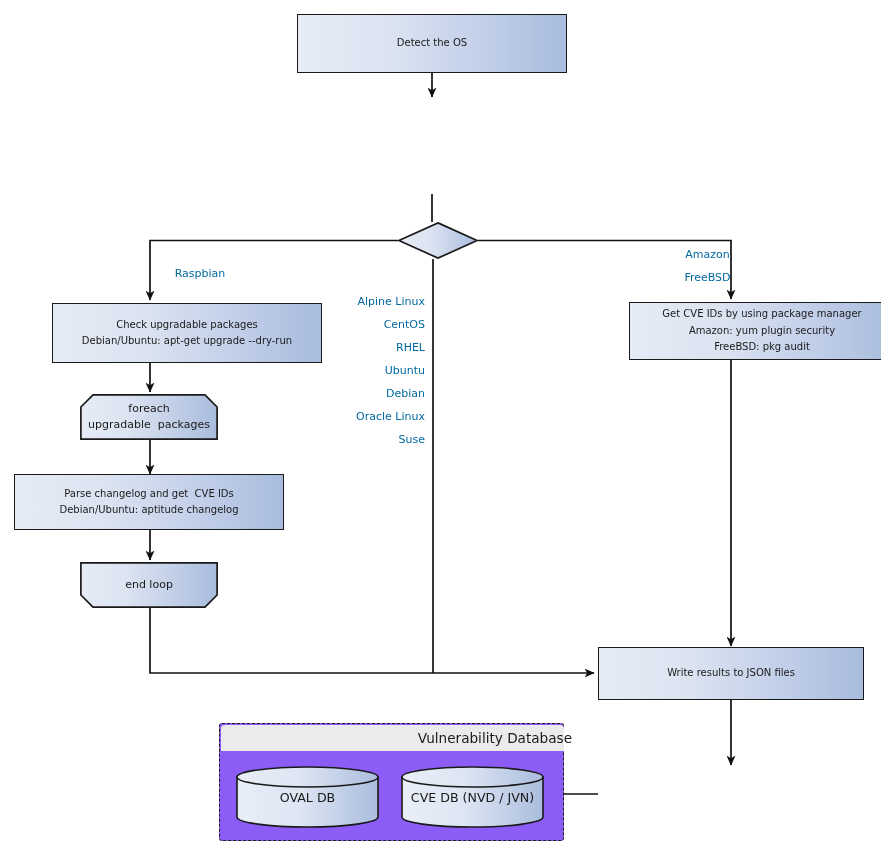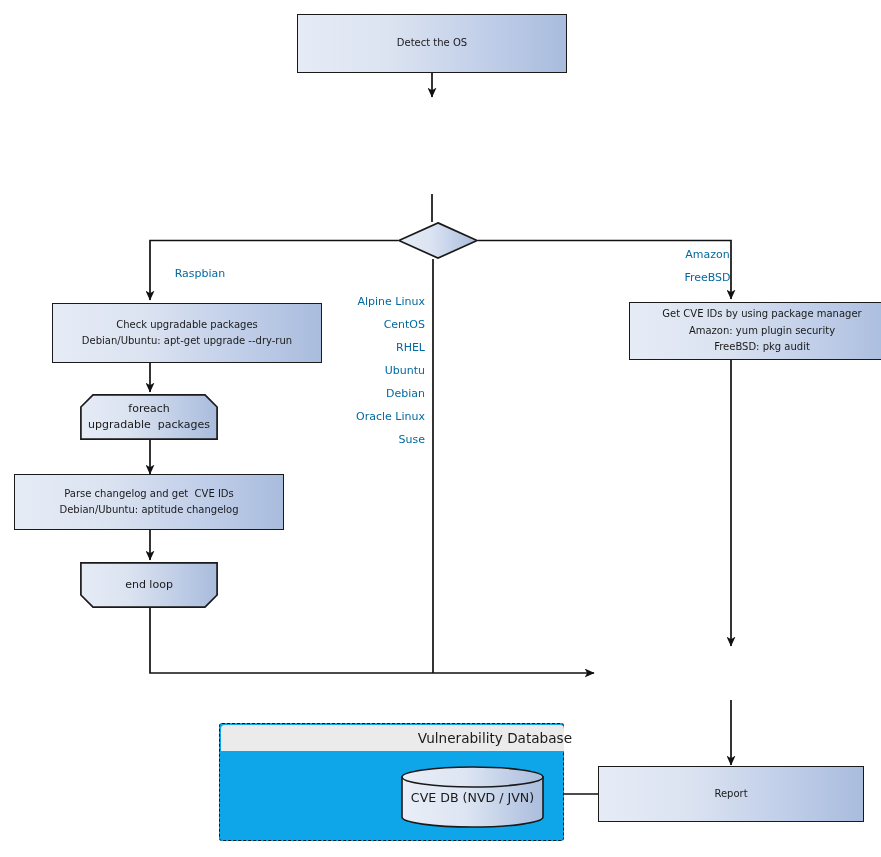--- a/index.html
+++ b/index.html
@@ -27,21 +27,21 @@
   .loop-start .lshape,.loop-end .lshape{position:absolute;inset:0;}
   .loop-start .txt,.loop-end .txt{position:relative;z-index:2;white-space:pre;}
 
   
   .blabel{position:absolute;font-size:11px;line-height:23px;color:#0369a1;white-space:pre;}
   .blabel.r{text-align:right;margin-top:28px;}
   .blabel.c{text-align:center;}
 
   
   #vuln-group{position:absolute;left:219px;top:723px;width:345px;height:118px;
-      box-sizing:border-box;border:1.7px dashed #1a1a1a;background:#0ea5e9;border-radius:3px;}
+      box-sizing:border-box;border:1.7px dashed #1a1a1a;background:#8b5cf6;border-radius:3px;}
   #vuln-title{position:absolute;left:1px;top:1px;width:343px;height:26px;
       background:#ebebeb;border-radius:4px 4px 0 0;
       display:flex;align-items:center;justify-content:flex-end;}
   #vuln-title .txt{font-size:13.6px;color:#1a1a1a;padding-right:0;
       transform:translateX(8px);white-space:nowrap;}
 
   .cyl{position:absolute;}
   .cyl .ctxt{position:absolute;left:0;right:0;top:50%;transform:translateY(-50%);
       text-align:center;font-size:12.6px;color:#1a1a1a;z-index:3;white-space:nowrap;}
 </style>
@@ -140,43 +140,57 @@
     </svg>
     <span class="txt">end loop</span>
   </div>
 
   <div class="node" id="get-cve-ids" style="left:598px;top:302px;width:266px;height:58px;margin-left:31px;">
     <span class="txt">Get CVE IDs by using package manager
 Amazon: yum plugin security
 FreeBSD: pkg audit</span>
   </div>
 
-
-  <div class="node" id="report" style="left:598px;top:766px;width:266px;height:56px;">
-    <span class="txt">Report</span>
-  </div>
+  <div class="node" id="write-results" style="left:598px;top:647px;width:266px;height:53px;">
+    <span class="txt">Write results to JSON files</span>
+  </div>
+
 
   <div class="blabel c" id="label-left" style="left:150px;top:262px;width:100px;">Raspbian</div>
 
   <div class="blabel r" id="label-middle" style="left:300px;top:262px;width:125px;">Alpine Linux
 CentOS
 RHEL
 Ubuntu
 Debian
 Oracle Linux
 Suse</div>
 
   <div class="blabel c" id="label-right" style="left:650px;top:243px;width:115px;">Amazon
 FreeBSD</div>
 
   <div id="vuln-group">
     <div id="vuln-title">
       <span class="txt">Vulnerability Database</span>
     </div>
 
+    <div class="cyl" style="left:16px;top:42px;width:143px;height:62px;">
+      <svg viewBox="0 0 143 62" preserveAspectRatio="none" style="width:100%;height:100%;" xmlns="http://www.w3.org/2000/svg">
+        <defs>
+          <linearGradient id="gc1" x1="0" y1="0" x2="1" y2="0">
+            <stop offset="0%" stop-color="#e9eef7"></stop>
+              <stop offset="45%" stop-color="#dde5f3"></stop>
+            <stop offset="100%" stop-color="#aabddd"></stop>
+          </linearGradient>
+        </defs>
+        <path d="M1,11 L1,51 A70,10 0 0 0 142,51 L142,11 Z" fill="url(#gc1)" stroke="#1a1a1a" stroke-width="1.6"></path>
+        <ellipse cx="71.5" cy="11" rx="70.5" ry="10" fill="url(#gc1)" stroke="#1a1a1a" stroke-width="1.6"></ellipse>
+      </svg>
+      <span class="ctxt">OVAL DB</span>
+    </div>
 
     <div class="cyl" style="left:181px;top:42px;width:143px;height:62px;">
       <svg viewBox="0 0 143 62" preserveAspectRatio="none" style="width:100%;height:100%;" xmlns="http://www.w3.org/2000/svg">
         <defs>
           <linearGradient id="gc2" x1="0" y1="0" x2="1" y2="0">
             <stop offset="0%" stop-color="#e9eef7"></stop>
               <stop offset="45%" stop-color="#dde5f3"></stop>
             <stop offset="100%" stop-color="#aabddd"></stop>
           </linearGradient>
         </defs>

